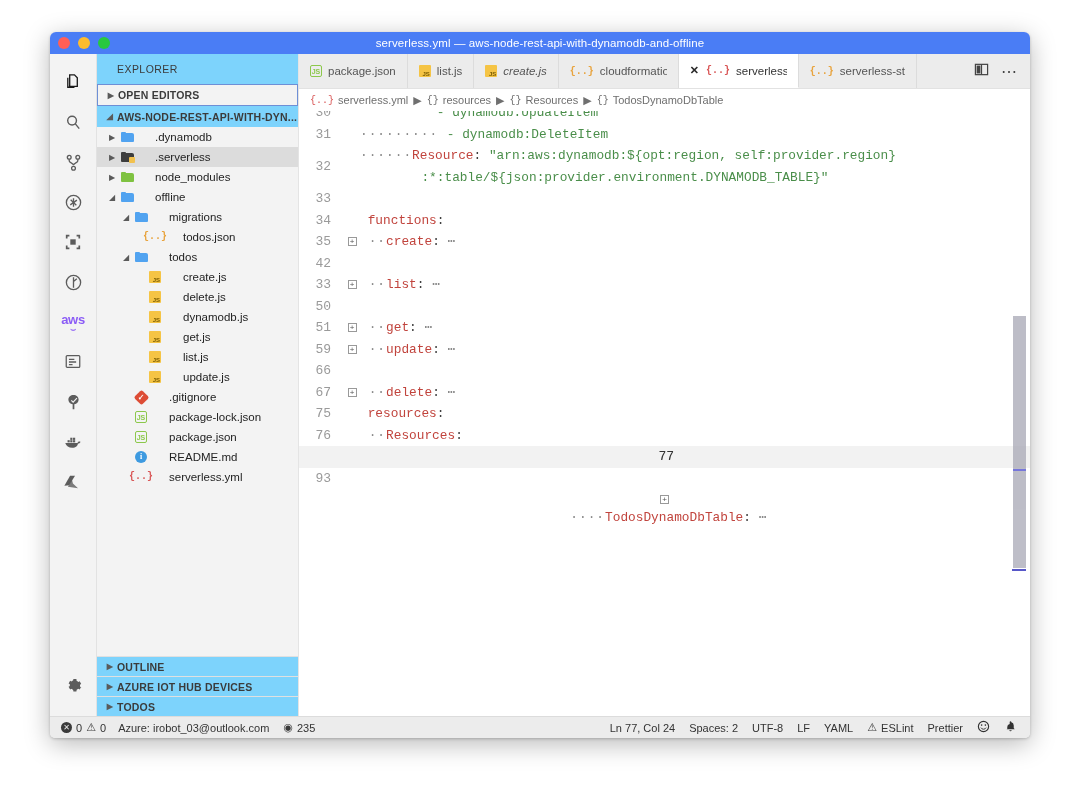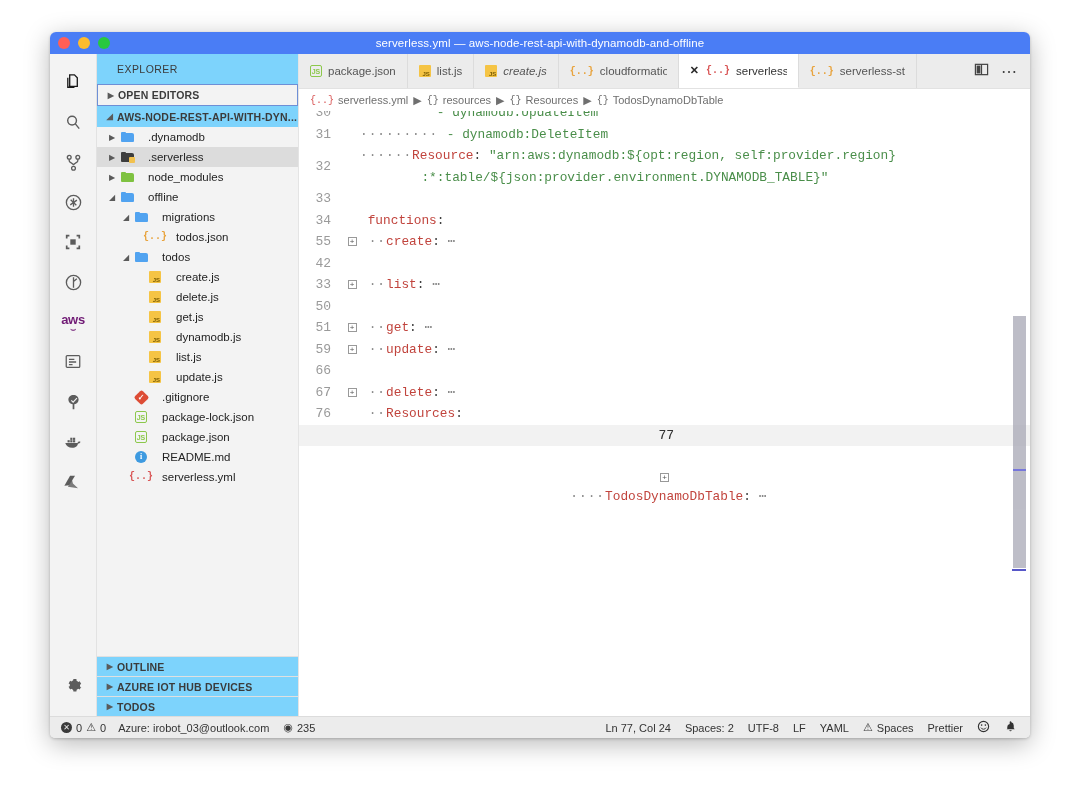--- a/index.html
+++ b/index.html
@@ -52,21 +52,21 @@
   }
   .act {
     width: 47px; height: 40px;
     display: flex; align-items: center; justify-content: center;
     color: #5c5c5c;
   }
   .act.active { color: #1a1a1a; }
   .act svg { display: block; }
   #act-bottom { position: absolute; bottom: 10px; left: 0; width: 47px; }
   .aws-text {
-    font-size: 13px; font-weight: 700; color: #701a75;
+    font-size: 13px; font-weight: 700; color: #8b5cf6;
     letter-spacing: -0.3px; line-height: 1;
     display: flex; flex-direction: column; align-items: center;
   }
   .aws-swoosh { font-size: 9px; line-height: 4px; margin-top: 1px; }
 
   
   #sidebar {
     width: 202px; flex: 0 0 202px;
     background: #7dd3fc;
     border-right: 1px solid #e4e4e4;
@@ -99,21 +99,21 @@
   }
   #filetree { flex: 1 1 auto; overflow: hidden; background: #f3f3f3; }
   .row {
     height: 20px;
     display: flex; align-items: center;
     font-size: 11.5px; color: #232323;
     white-space: nowrap;
     cursor: default;
   }
   .row.highlight { background: #dcdcdc; }
-  .row .label { padding-left: 13px; }
+  .row .label { padding-left: 20px; }
   .ficon {
     width: 16px; height: 16px; flex: 0 0 16px;
     display: flex; align-items: center; justify-content: center;
     font-size: 10px; line-height: 1;
   }
   .folder-ico { width: 13px; height: 10px; position: relative; }
   .folder-ico::before {
     content: ""; position: absolute; left: 0; top: 1px;
     width: 13px; height: 9px; border-radius: 1px 2px 1px 1px;
     background: #51a3f0;
@@ -464,29 +464,29 @@
               <span class="js-ico">JS</span>
             </span>
             <span class="label">delete.js</span>
           </div>
           <div class="row">
             <span style="width:36px;flex:0 0 36px"></span>
             <span class="twisty"></span>
             <span class="ficon">
               <span class="js-ico">JS</span>
             </span>
+            <span class="label">dynamodb.js</span>
+          </div>
+          <div class="row">
+            <span style="width:36px;flex:0 0 36px"></span>
+            <span class="twisty"></span>
+            <span class="ficon">
+              <span class="js-ico">JS</span>
+            </span>
             <span class="label">get.js</span>
-          </div>
-          <div class="row">
-            <span style="width:36px;flex:0 0 36px"></span>
-            <span class="twisty"></span>
-            <span class="ficon">
-              <span class="js-ico">JS</span>
-            </span>
-            <span class="label">dynamodb.js</span>
           </div>
           <div class="row">
             <span style="width:36px;flex:0 0 36px"></span>
             <span class="twisty"></span>
             <span class="ficon">
               <span class="js-ico">JS</span>
             </span>
             <span class="label">list.js</span>
           </div>
           <div class="row">
@@ -645,21 +645,21 @@
               <span class="lno">33</span>
               <span class="fold"></span>
               <span class="ctext"></span>
             </div>
             <div class="cl">
               <span class="lno">34</span>
               <span class="fold"></span>
               <span class="ctext"><span class="ws"> </span><span class="key">functions</span><span class="punc">:</span></span>
             </div>
             <div class="cl">
-              <span class="lno">55</span>
+              <span class="lno">35</span>
               <span class="fold">
                 <span class="foldbox">+</span>
               </span>
               <span class="ctext"><span class="dots"> ··</span><span class="key">create</span><span class="punc">: </span><span class="dots">⋯</span></span>
             </div>
             <div class="cl">
               <span class="lno">42</span>
               <span class="fold"></span>
               <span class="ctext"></span>
             </div>
@@ -693,32 +693,42 @@
               <span class="lno">66</span>
               <span class="fold"></span>
               <span class="ctext"></span>
             </div>
             <div class="cl">
               <span class="lno">67</span>
               <span class="fold">
                 <span class="foldbox">+</span>
               </span>
               <span class="ctext"><span class="dots"> ··</span><span class="key">delete</span><span class="punc">: </span><span class="dots">⋯</span></span>
+            </div>
+            <div class="cl">
+              <span class="lno">75</span>
+              <span class="fold"></span>
+              <span class="ctext"><span class="ws"> </span><span class="key">resources</span><span class="punc">:</span></span>
             </div>
             <div class="cl">
               <span class="lno">76</span>
               <span class="fold"></span>
               <span class="ctext"><span class="dots"> ··</span><span class="key">Resources</span><span class="punc">:</span></span>
             </div>
             <div class="cl cur">
               <span class="lno">77</span>
               <span class="fold">
                 <span class="foldbox">+</span>
               </span>
               <span class="ctext"><span class="dots"> ····</span><span class="key">TodosDynamoDbTable</span><span class="punc">: </span><span class="dots">⋯</span></span>
+            </div>
+            <div class="cl">
+              <span class="lno">93</span>
+              <span class="fold"></span>
+              <span class="ctext"></span>
             </div>
           </div>
         <div id="overviewline"></div>
         <div id="vscroll">
           <div class="mark"></div>
         </div>
       </div>
     </div>
   </div>
 
@@ -748,21 +758,21 @@
         <span>UTF-8</span>
       </div>
       <div class="sb">
         <span>LF</span>
       </div>
       <div class="sb">
         <span>YAML</span>
       </div>
       <div class="sb">
         <span class="tri-warn">⚠</span>
-        <span>Spaces</span>
+        <span>ESLint</span>
       </div>
       <div class="sb">
         <span>Prettier</span>
       </div>
       <div class="sb">
         <span>
           <svg width="13" height="13" viewBox="0 0 16 16" fill="currentColor">
             <path d="M8 1a7 7 0 100 14A7 7 0 008 1zm0 12.6A5.6 5.6 0 118 2.4a5.6 5.6 0 010 11.2z"></path>
             <circle cx="5.7" cy="6.3" r="1"></circle>
               <circle cx="10.3" cy="6.3" r="1"></circle>

